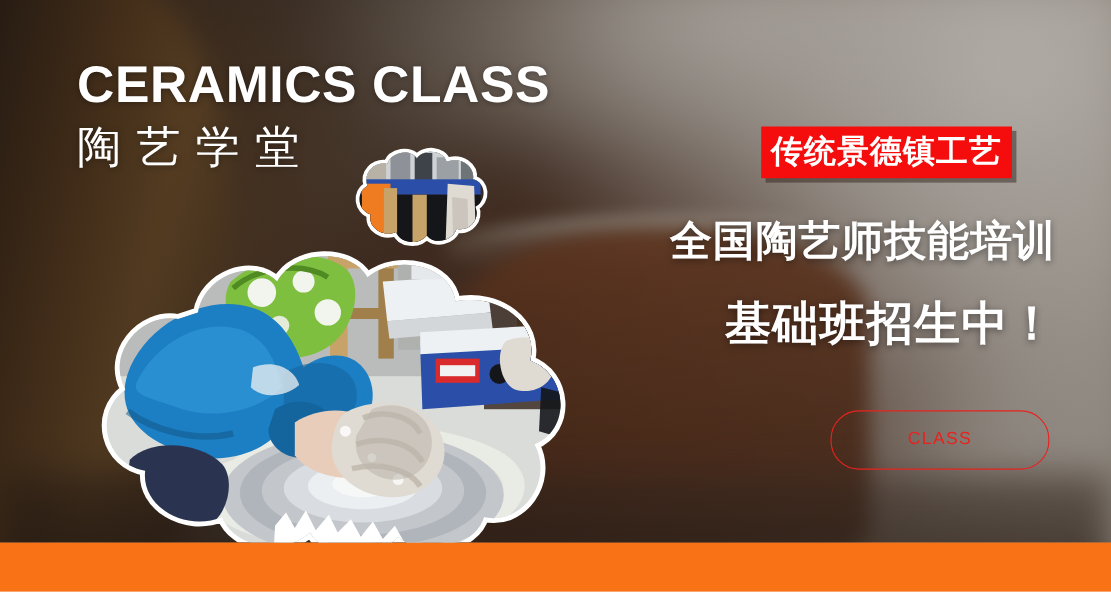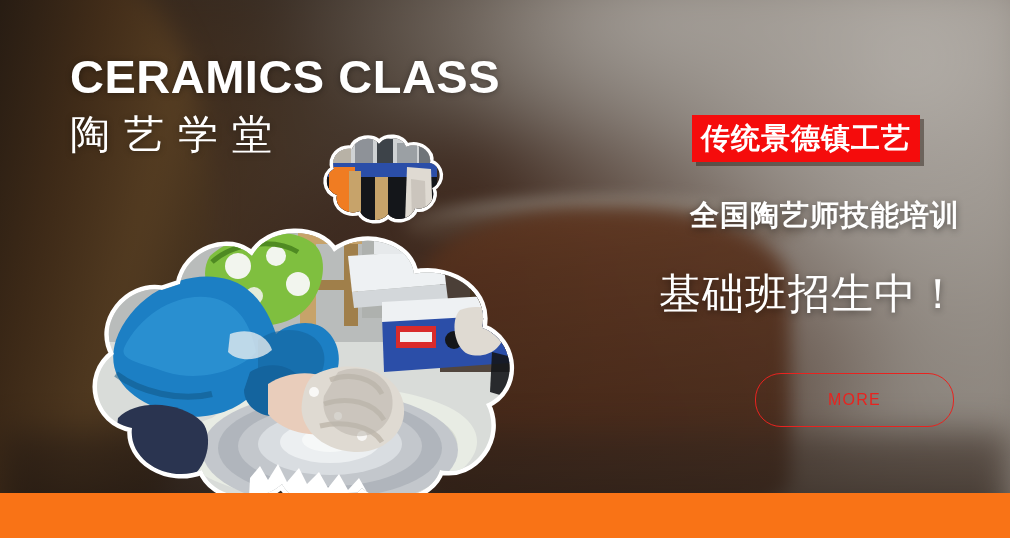--- a/index.html
+++ b/index.html
@@ -83,27 +83,27 @@
     box-shadow:4px 4px 0 rgba(40,26,18,.45);
     display:flex;align-items:center;justify-content:center;
   }
   .badge span{
     font-size:29px;font-weight:bold;color:#ffffff;
     letter-spacing:1px;white-space:nowrap;line-height:1;
   }
 
   .head1{
     position:absolute;right:50px;top:201px;
-    font-size:29px;line-height:1;font-weight:bold;color:#ffffff;
+    font-size:38px;line-height:1;font-weight:bold;color:#ffffff;
     letter-spacing:1px;white-space:nowrap;
     text-shadow:0 2px 7px rgba(0,0,0,.45);
   }
   .head2{
     position:absolute;right:50px;top:273px;
-    font-size:42px;line-height:1;font-weight:400;color:#ffffff;
+    font-size:42px;line-height:1;font-weight:700;color:#ffffff;
     letter-spacing:1px;white-space:nowrap;
     text-shadow:0 2px 7px rgba(0,0,0,.45);
   }
 
   .more-btn{
     position:absolute;left:755px;top:373px;
     width:197px;height:52px;
     border:1.5px solid #e8231f;
     border-radius:26px;
     background:transparent;
@@ -337,18 +337,18 @@
     </div>
 
     <div class="badge">
       <span>传统景德镇工艺</span>
     </div>
 
     <div class="head1">全国陶艺师技能培训</div>
     <div class="head2">基础班招生中！</div>
 
     <div class="more-btn">
-      <span>MORE</span>
+      <span>CLASS</span>
     </div>
 
   </div>
 
 </div>
 
 </body></html>

